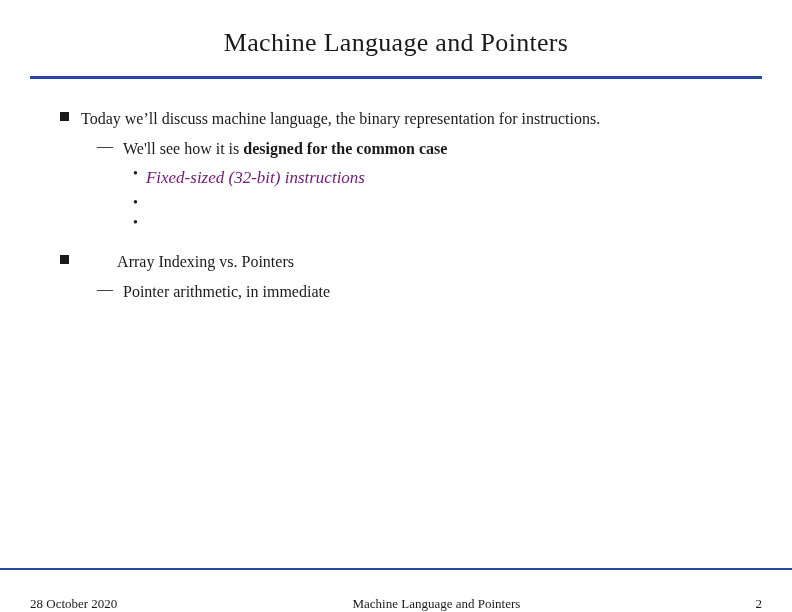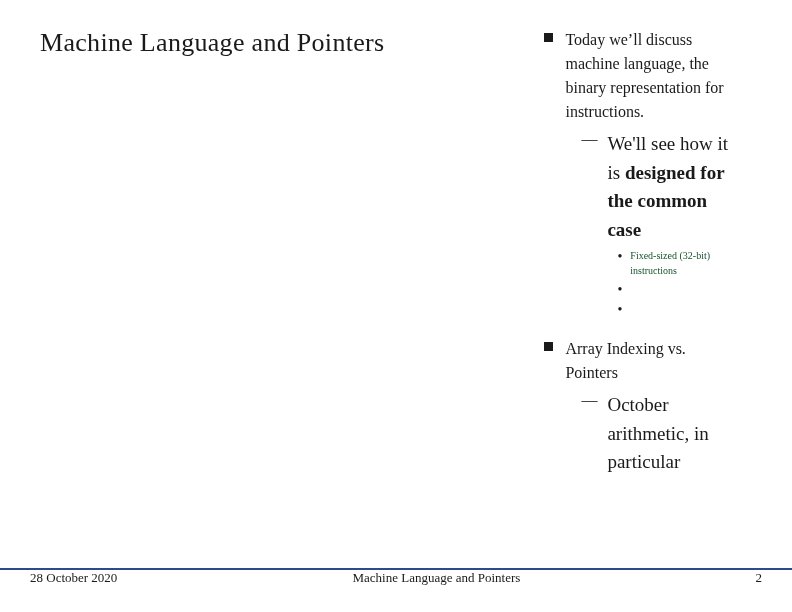--- a/index.html
+++ b/index.html
@@ -16,21 +16,21 @@
       overflow: hidden;
       position: relative;
     }
 
     .slide {
       width: 792px;
       height: 612px;
       background: #ffffff;
       position: relative;
       display: flex;
-      flex-direction: row;
+      flex-direction: column;
     }
 
     .title-area {
       text-align: center;
       padding: 28px 40px 10px 40px;
     }
 
     .slide-title {
       font-size: 26px;
       font-weight: normal;
@@ -47,20 +47,21 @@
 
     .content-area {
       padding: 28px 60px 20px 60px;
       flex: 1;
     }
 
     .bullet-item {
       display: flex;
       align-items: flex-start;
       margin-bottom: 10px;
+      text-align: center;
     }
 
     .bullet-square {
       width: 9px;
       height: 9px;
       background: #1a1a1a;
       margin-top: 5px;
       margin-right: 12px;
       flex-shrink: 0;
     }
@@ -86,21 +87,21 @@
 
     .dash {
       font-size: 16px;
       color: #1a1a1a;
       margin-right: 10px;
       flex-shrink: 0;
       font-family: 'Georgia', serif;
     }
 
     .sub-text {
-      font-size: 19px;
+      font-size: 16px;
       color: #1a1a1a;
       line-height: 1.5;
       font-family: 'Georgia', serif;
     }
 
     .sub-text strong {
       font-weight: bold;
     }
 
     .dot-list {
@@ -116,35 +117,36 @@
 
     .dot {
       font-size: 14px;
       color: #1a1a1a;
       margin-right: 8px;
       flex-shrink: 0;
       margin-top: 1px;
     }
 
     .dot-text {
-      font-size: 10px;
-      color: #14532d;
+      font-size: 17px;
+      color: #701a75;
       line-height: 1.5;
       font-family: 'Georgia', serif;
+      font-style: italic;
     }
 
     .footer {
       position: absolute;
       bottom: 0;
       left: 0;
       right: 0;
       height: 44px;
       border-top: 2px solid #2c4a8c;
       display: flex;
-      align-items: flex-start;
+      align-items: flex-end;
       justify-content: space-between;
       padding: 0 30px;
     }
 
     .footer-date {
       font-size: 13px;
       color: #1a1a1a;
       font-family: 'Georgia', serif;
     }
 
@@ -199,21 +201,21 @@
       </div>
     </div>
 
     <div class="bullet-item" style="margin-top: 12px;">
       <div class="bullet-square"></div>
       <div>
         <span class="bullet-text">Array Indexing vs. Pointers</span>
         <div class="sub-list">
           <div class="sub-item">
             <span class="dash">—</span>
-            <span class="sub-text">October arithmetic, in particular</span>
+            <span class="sub-text">Pointer arithmetic, in immediate</span>
           </div>
         </div>
       </div>
     </div>
 
   </div>
 
   <div class="footer">
     <span class="footer-date">28 October 2020</span>
     <span class="footer-title">Machine Language and Pointers</span>

